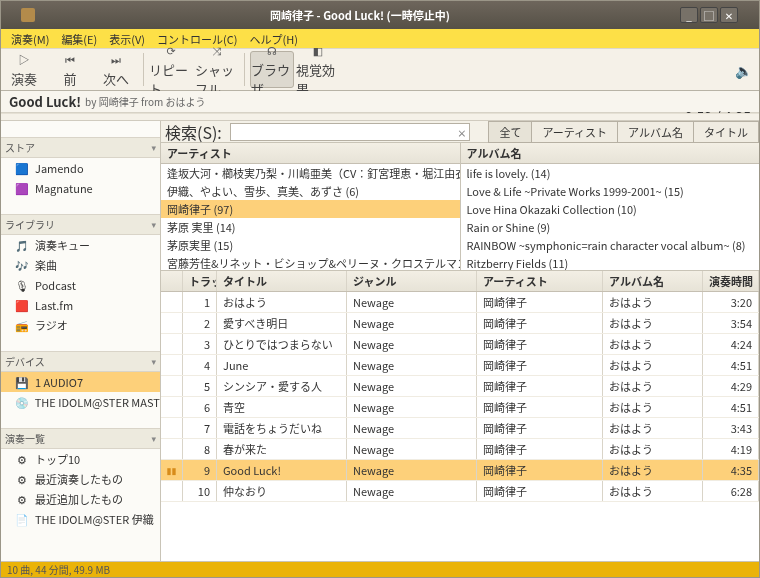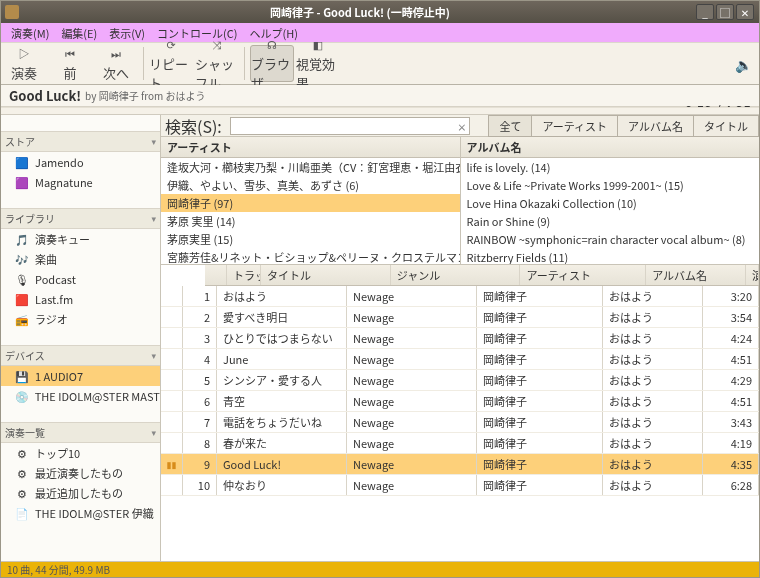--- a/index.html
+++ b/index.html
@@ -1,22 +1,22 @@
 <!DOCTYPE html>
 <html><head>
 <meta charset="utf-8">
 <style>
   * { box-sizing: border-box; margin: 0; padding: 0; }
   body { font-family: "Noto Sans CJK JP", "Hiragino Sans", sans-serif; font-size: 11px; color: #333; background: #f8f5ef; width: 760px; height: 578px; overflow: hidden; }
   .window { width: 760px; height: 578px; display: flex; flex-direction: column; border: 1px solid #9b9688; }
-  .title-bar { background: linear-gradient(to bottom, #6e665c, #555046); height: 22px; display: flex; align-items: center; color: #fff; font-size: 11px; padding: 0 4px; }
+  .title-bar { background: linear-gradient(to bottom, #6e665c, #555046); height: 28px; display: flex; align-items: center; color: #fff; font-size: 11px; padding: 0 20px; }
   .title-bar .icon { width: 14px; height: 14px; background: #b38b4b; border-radius: 2px; margin-right: 6px; }
   .title-bar .title { flex: 1; text-align: center; font-weight: bold; }
   .winbtn { width: 18px; height: 16px; margin: 0 1px; border: 1px solid #444; background: #777168; color: #fff; display: inline-flex; align-items: center; justify-content: center; font-size: 10px; border-radius: 2px; cursor: pointer; }
-  .menu-bar { background: #f0abfc; border-bottom: 1px solid #dcd7cc; height: 20px; display: flex; align-items: center; padding: 0 4px; }
+  .menu-bar { background: #fde047; border-bottom: 1px solid #dcd7cc; height: 20px; display: flex; align-items: center; padding: 0 4px; }
   .menu-bar .menu-item { padding: 2px 6px; cursor: pointer; }
   .toolbar { background: #f5f1e8; border-bottom: 1px solid #b8b3a6; height: 42px; display: flex; align-items: stretch; }
   .tb-btn { display: flex; flex-direction: column; align-items: center; justify-content: center; width: 44px; gap: 2px; cursor: pointer; margin: 2px 1px; border-radius: 3px; }
   .tb-btn.active { background: #ddd9cf; border: 1px solid #b6b0a3; }
   .tb-sep { width: 1px; background: #ccc6b9; margin: 4px 4px; }
   .tb-btn .ic { width: 16px; height: 16px; display: flex; align-items: center; justify-content: center; color: #555; }
   .tb-btn .lbl { font-size: 13px; color: #444; }
   .tb-spacer { flex: 1; }
   .vol-icon { width: 30px; display: flex; align-items: center; justify-content: center; color: #888; font-size: 14px; cursor: pointer; }
   .now-playing { height: 22px; display: flex; align-items: center; padding: 0 8px; background: #f8f5ee; border-bottom: 1px solid #d7d2c6; }
@@ -41,21 +41,21 @@
   .fbtn { padding: 2px 10px; border: 1px solid #b6b0a3; background: #f0ece2; margin-left: -1px; cursor: pointer; font-size: 11px; text-align: right; }
   .fbtn.active { background: #e7e3d7; }
   .panes { display: flex; height: 128px; border-bottom: 1px solid #c9c4b7; }
   .pane { flex: 1; border-right: 1px solid #c9c4b7; display: flex; flex-direction: column; overflow: hidden; }
   .pane:last-child { border-right: none; }
   .pane-head { background: linear-gradient(to bottom,#f3efe5,#e7e3d7); border-bottom: 1px solid #c5bfb2; padding: 2px 6px; font-size: 11px; font-weight: bold; }
   .pane-list { flex: 1; overflow-y: auto; background: #fff; }
   .prow { padding: 1px 6px; font-size: 11px; white-space: nowrap; overflow: hidden; cursor: pointer; }
   .prow.sel { background: #fdd07a; }
   .tracks { flex: 1; overflow-y: auto; background: #fff; position: relative; }
-  .thead-row { display: flex; background: linear-gradient(to bottom,#f3efe5,#e7e3d7); border-bottom: 1px solid #c5bfb2; font-weight: normal; position: sticky; top: 0; margin-left: 44px; }
+  .thead-row { display: flex; background: linear-gradient(to bottom,#f3efe5,#e7e3d7); border-bottom: 1px solid #c5bfb2; font-weight: bold; position: sticky; top: 0; }
   .cell { border-right: 1px solid #d9d4c8; padding: 2px 6px; font-size: 11px; overflow: hidden; white-space: nowrap; }
   .c-ind { width: 22px; } .c-num { width: 34px; text-align: right; } .c-title { width: 130px; } .c-genre { width: 130px; } .c-artist { width: 126px; } .c-album { width: 100px; } .c-len { flex: 1; text-align: right; }
   .trow { display: flex; border-bottom: 1px solid #f0ece2; cursor: pointer; }
   .trow.sel { background: #fdd07a; }
   .trow .c-ind { color: #d78c1a; font-size: 9px; display: flex; align-items: center; justify-content: center; }
   .status { height: 16px; background: #eab308; border-top: 1px solid #c9c4b7; font-size: 10px; color: #555; padding: 1px 6px; display: flex; align-items: center; }
   ::-webkit-scrollbar { width: 12px; } ::-webkit-scrollbar-track { background: #efece2; } ::-webkit-scrollbar-thumb { background: #c9c4b7; border: 1px solid #b6b0a3; }
 </style>
 </head>
 <body>

